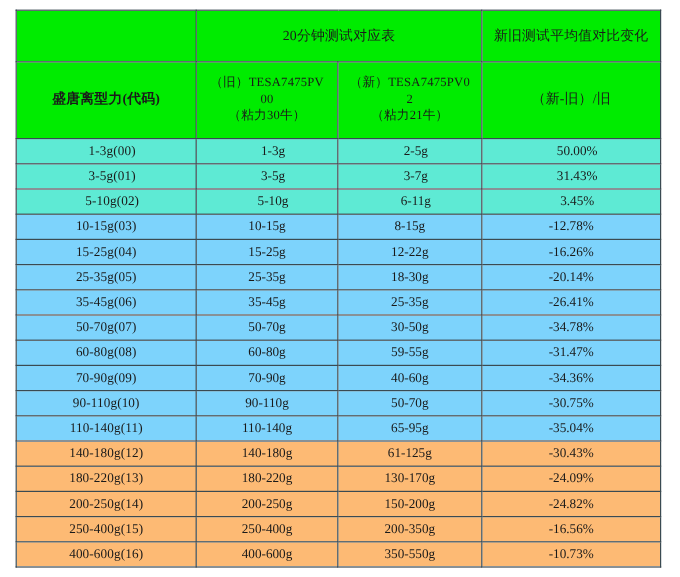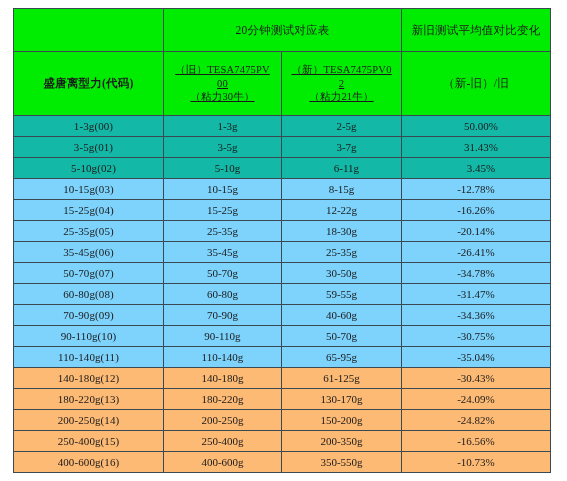--- a/index.html
+++ b/index.html
@@ -57,28 +57,27 @@
   .hdr-row2 td { height: 63px; }
   .hdr-code {
     font-size: 11.5px;
     text-align: center;
     font-weight: bold;
   }
   .hdr-multi {
     white-space: normal;
     line-height: 1.55;
     font-size: 10.5px;
-    text-decoration: underline;
   }
   .hdr-multi .ln { display: block; }
   .hdr-formula { font-size: 11.5px; }
 
   
   tr.d td { height: 20px; font-size: 11px; }
-  tr.band-pale td { background: #14b8a6; padding-left: 12px; }
+  tr.band-pale td { background: #5eead4; padding-left: 12px; }
   tr.band-cyan td { background: #7dd3fc; }
   tr.band-yellow td { background: #fdba74; }
 
   .cell-code { letter-spacing: 0.1px; }
 </style>
 </head>
 <body>
 
 <div class="sheet">
   <table class="grid">

